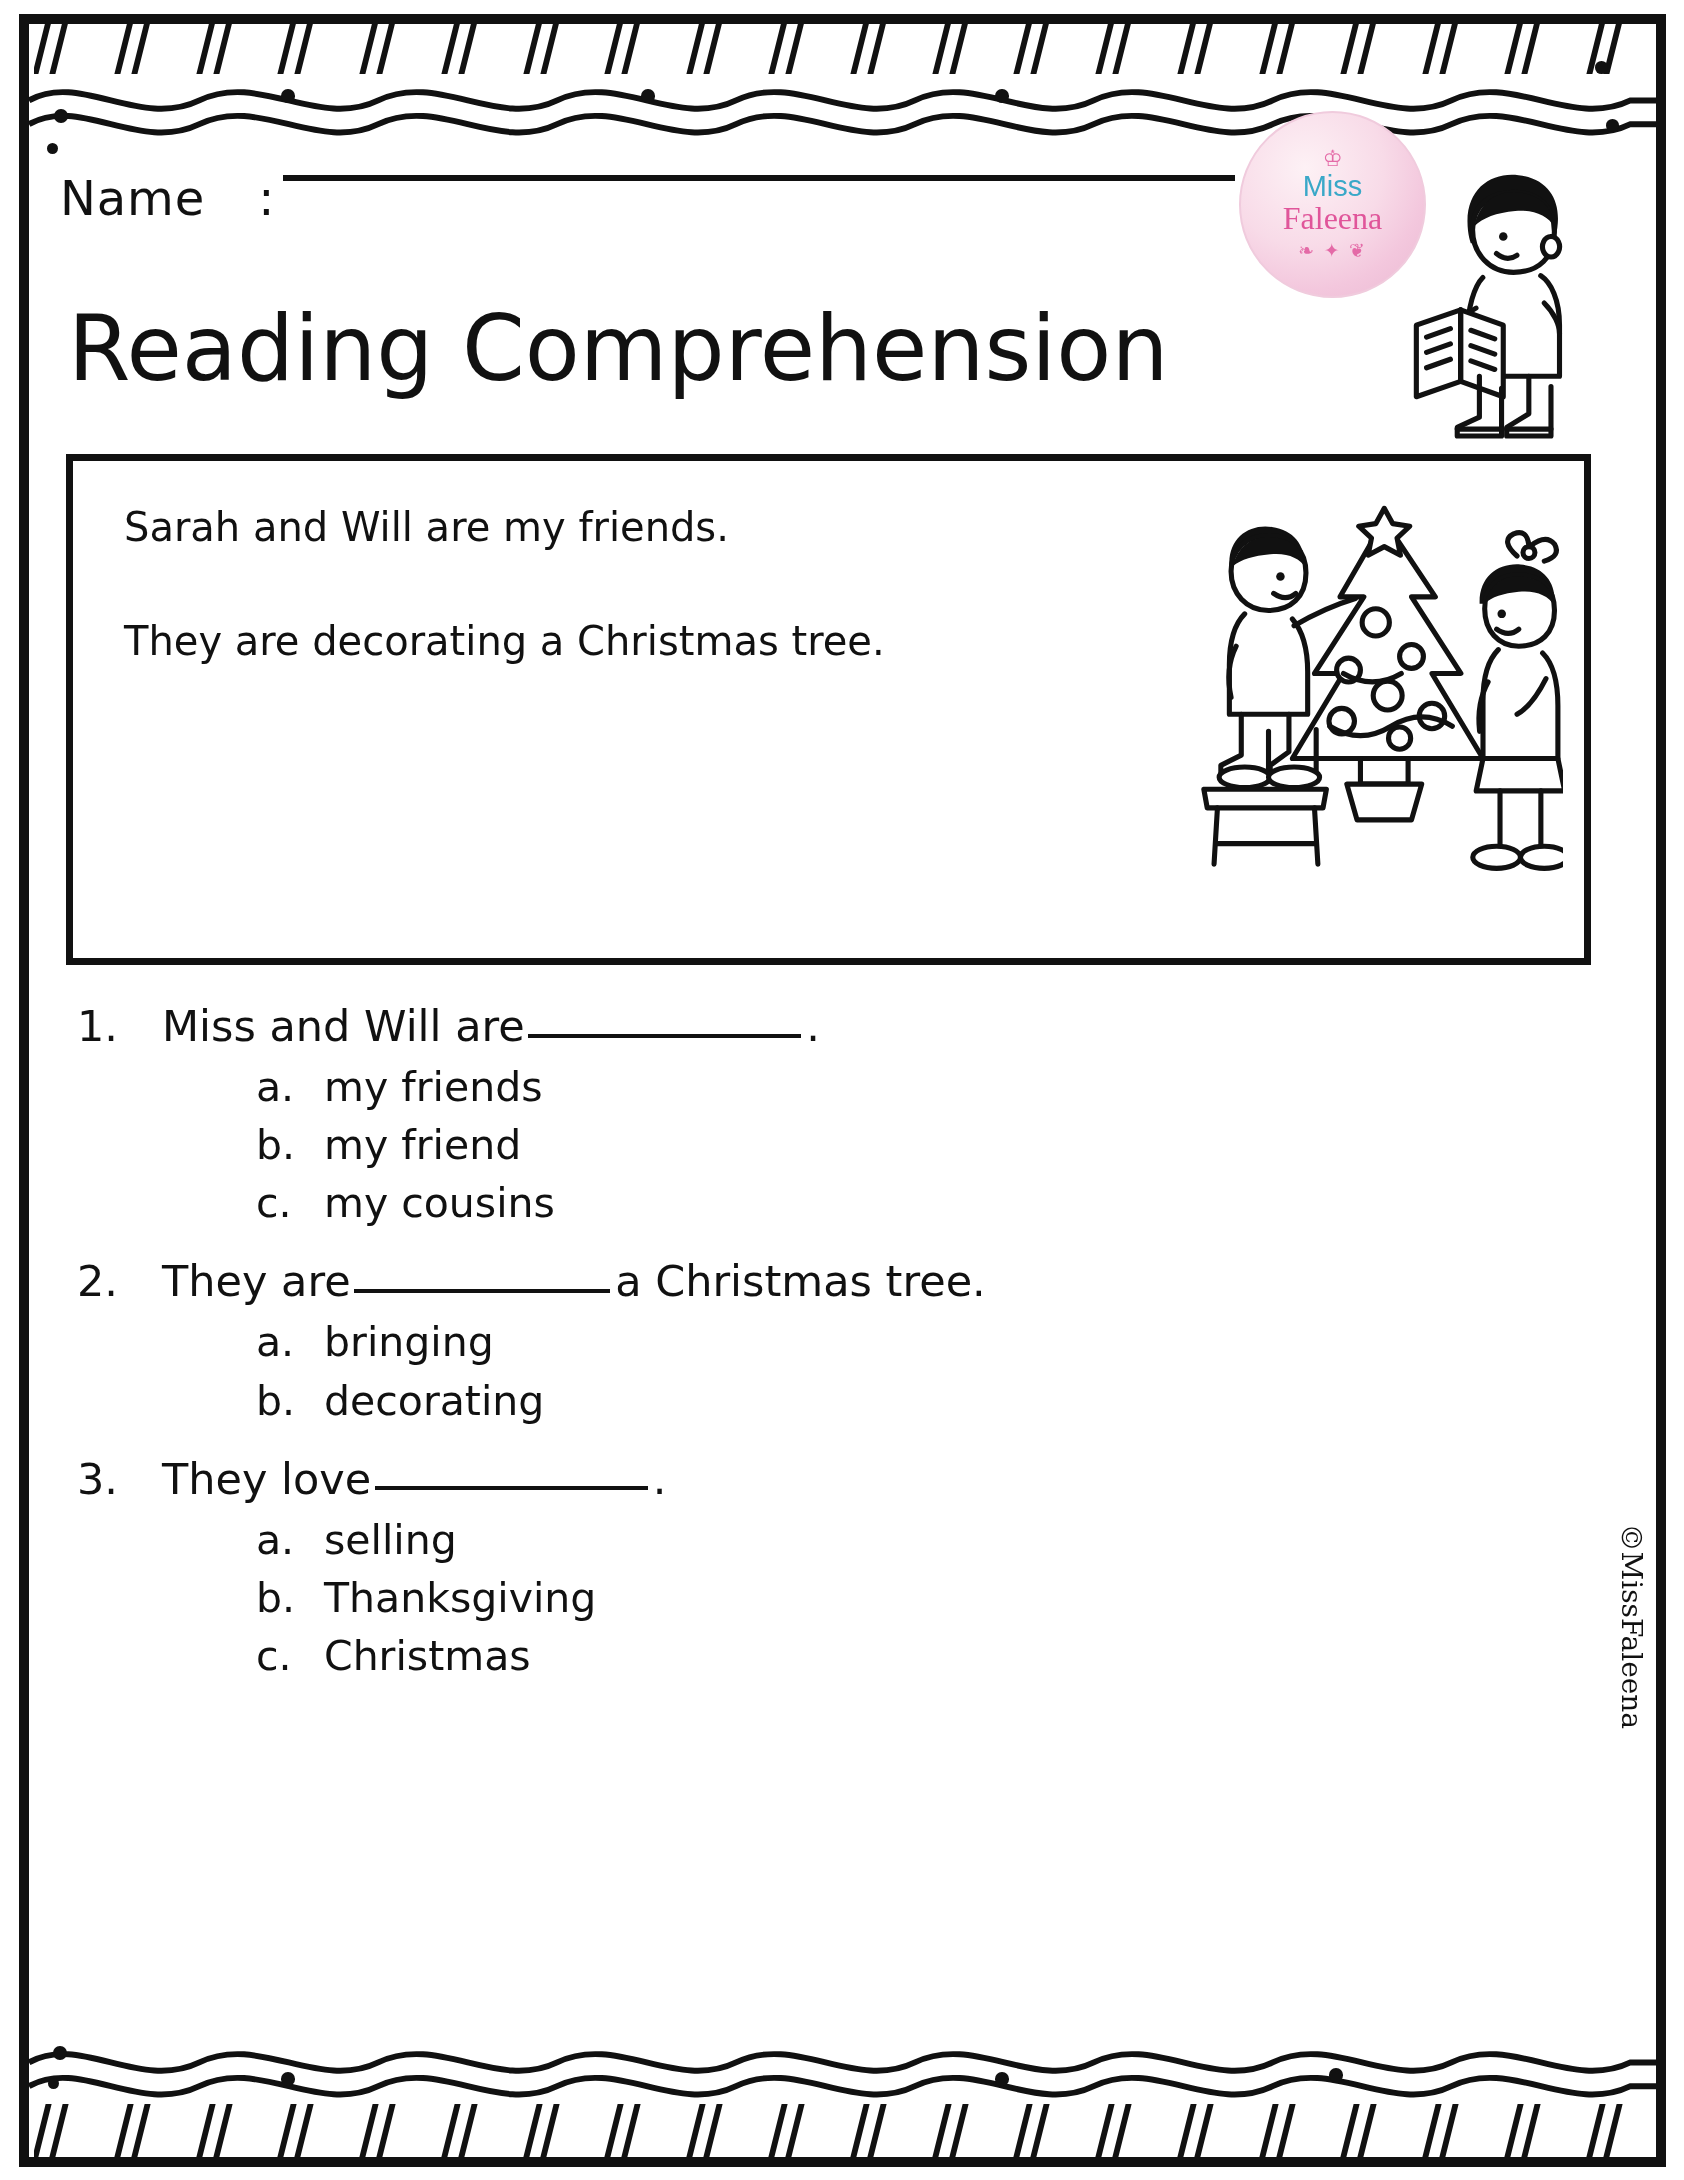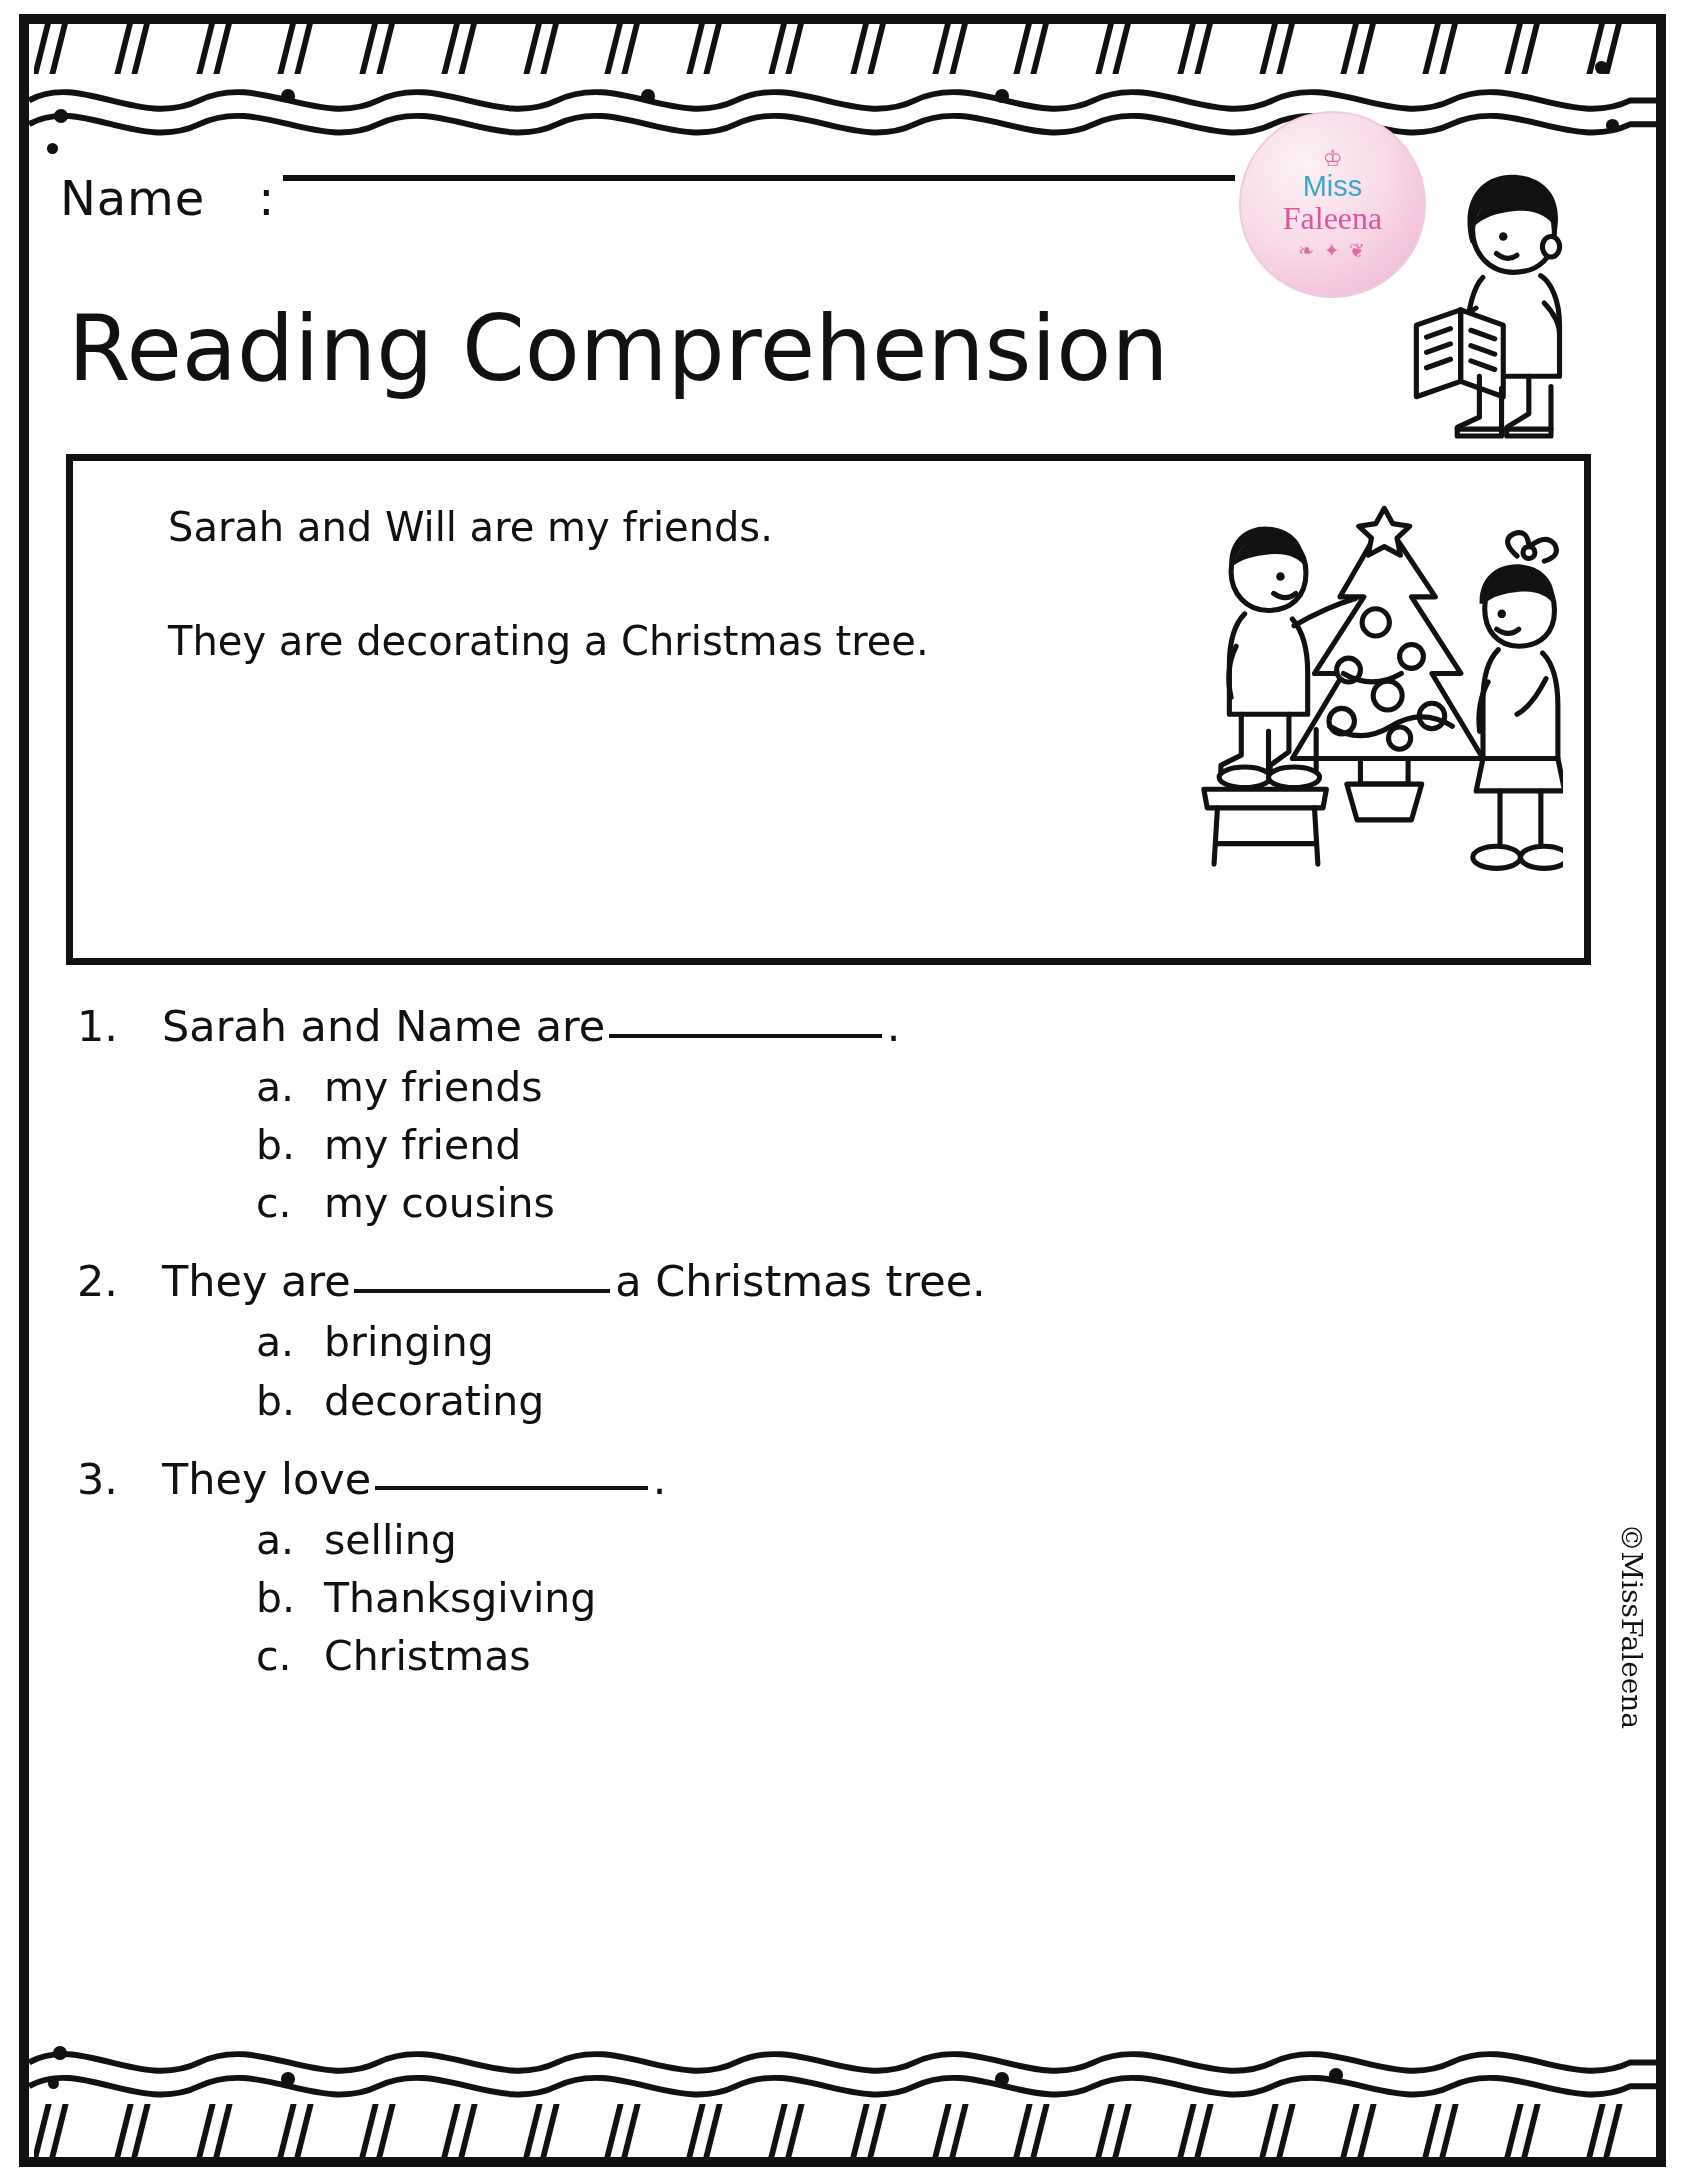--- a/index.html
+++ b/index.html
@@ -127,21 +127,20 @@
     height: 511px;
     border: 7.7px solid #111111;
     box-sizing: border-box;
     background: #ffffff;
   }
   .passage-text {
     position: absolute;
     left: 51px;
     top: 43px;
     width: 1073px;
-    margin-left: 44px;
   }
   .passage-line {
     font-size: 40px;
     color: #111111;
     line-height: 1.15;
     margin-bottom: 68px;
     white-space: nowrap;
   }
   .passage-line:last-child { margin-bottom: 0; }
 
@@ -429,21 +428,21 @@
         <ellipse cx="428" cy="416" rx="28" ry="13" fill="#ffffff"></ellipse>
       </g>
     </svg>
   </div>
 
   <div class="questions">
 
     <div class="q-block">
       <div class="q-line">
         <span class="q-num">1.</span>
-        <span class="q-pre">Sarah and Name are</span>
+        <span class="q-pre">Miss and Will are</span>
         <span class="q-blank blank-w1"></span>
         <span class="q-post">.</span>
       </div>
       <div class="choices">
         <div class="choice">
           <span class="c-letter">a.</span><span>my friends</span>
         </div>
         <div class="choice">
           <span class="c-letter">b.</span><span>my friend</span>
         </div>

